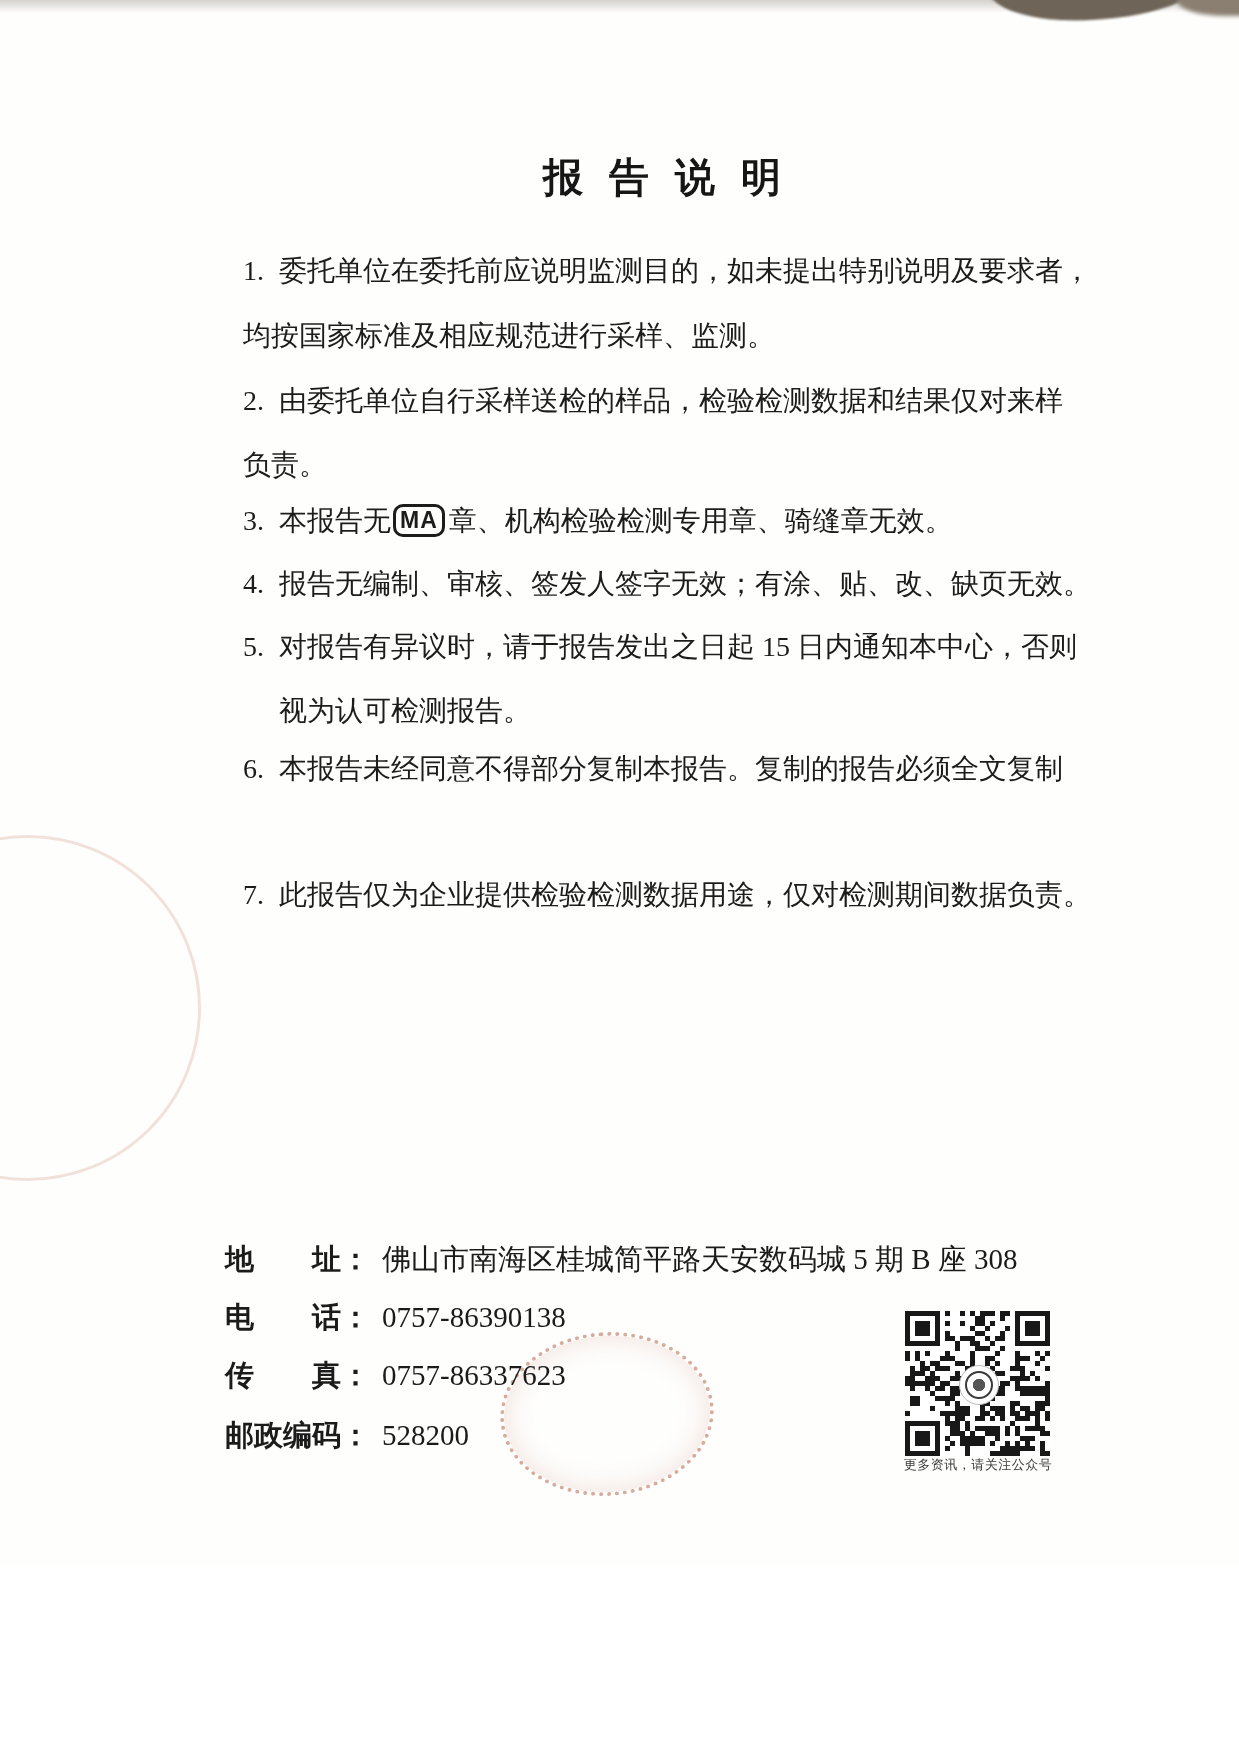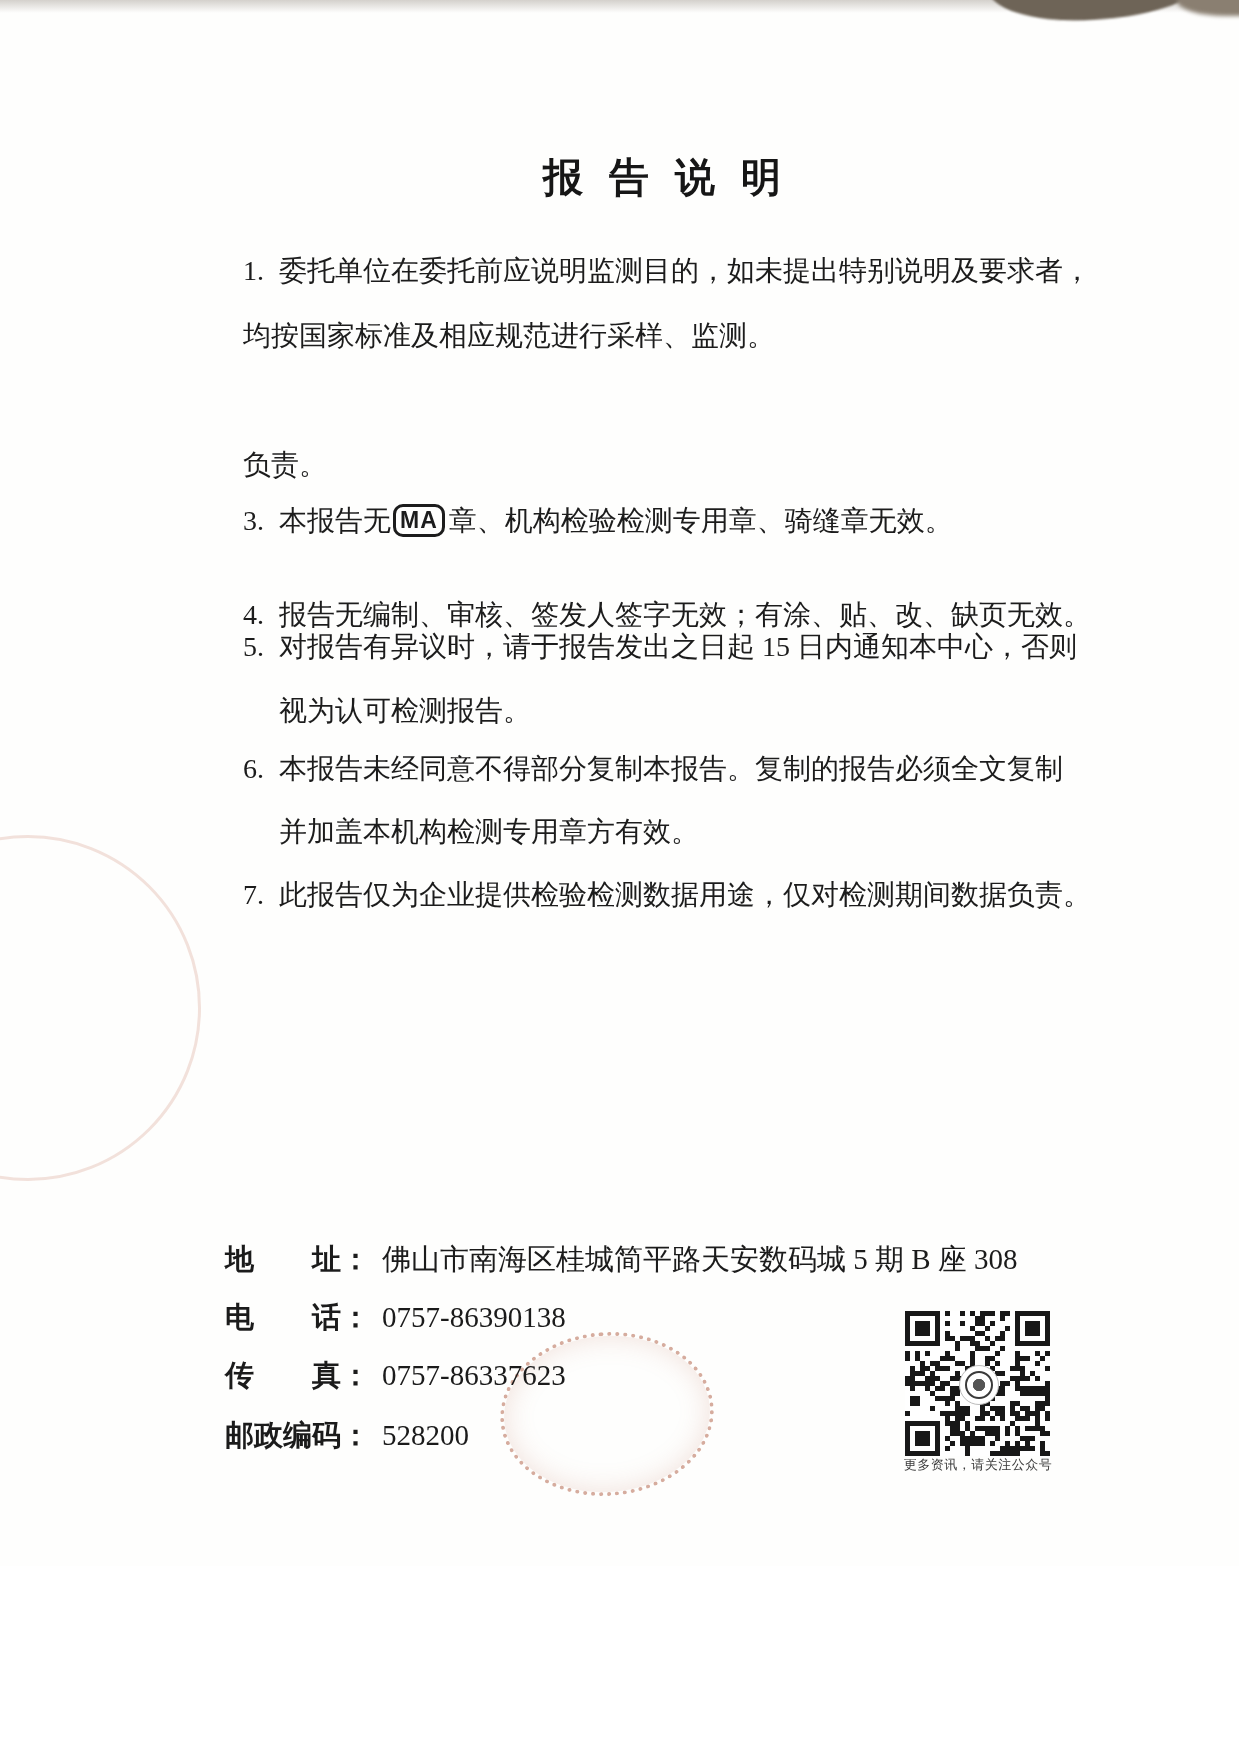--- a/index.html
+++ b/index.html
@@ -63,44 +63,44 @@
 
   <div class="title">报告说明</div>
 
   <div class="nline" style="top:252px">
     <span class="num">1.</span><span>委托单位在委托前应说明监测目的，如未提出特别说明及要求者，</span>
   </div>
   <div class="nline" style="top:317px">
     <span>均按国家标准及相应规范进行采样、监测。</span>
   </div>
 
+  <div class="nline" style="top:382px">
+    <span class="num">2.</span><span>由委托单位自行采样送检的样品，检验检测数据和结果仅对来样</span>
+  </div>
   <div class="nline" style="top:446px">
     <span>负责。</span>
   </div>
 
   <div class="nline" style="top:502px">
     <span class="num">3.</span><span>本报告无</span><span class="ma-badge">MA</span><span>章、机构检验检测专用章、骑缝章无效。</span>
   </div>
 
-  <div class="nline" style="top:596px">
+  <div class="nline" style="top:565px">
     <span class="num">4.</span><span>报告无编制、审核、签发人签字无效；有涂、贴、改、缺页无效。</span>
   </div>
 
   <div class="nline" style="top:628px">
     <span class="num">5.</span><span>对报告有异议时，请于报告发出之日起 15 日内通知本中心，否则</span>
   </div>
   <div class="nline indent" style="top:692px">
     <span>视为认可检测报告。</span>
   </div>
 
   <div class="nline" style="top:750px">
     <span class="num">6.</span><span>本报告未经同意不得部分复制本报告。复制的报告必须全文复制</span>
-  </div>
-  <div class="nline indent" style="top:813px">
-    <span>并加盖本机构检测专用章方有效。</span>
   </div>
 
   <div class="nline" style="top:876px">
     <span class="num">7.</span><span>此报告仅为企业提供检验检测数据用途，仅对检测期间数据负责。</span>
   </div>
 
   <div class="crow" style="top:1240px">
     <span class="clabel">地　　址：</span><span class="cvalue">佛山市南海区桂城简平路天安数码城 5 期 B 座 308</span>
   </div>
   <div class="crow" style="top:1298px">

